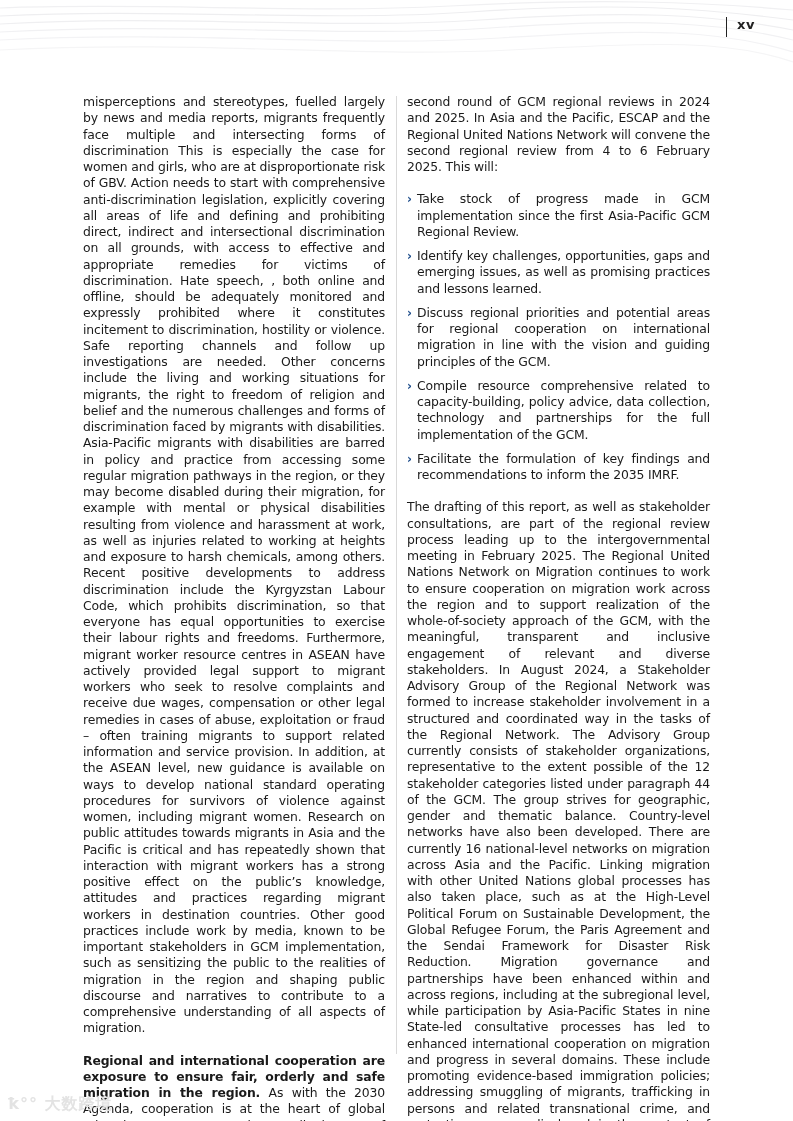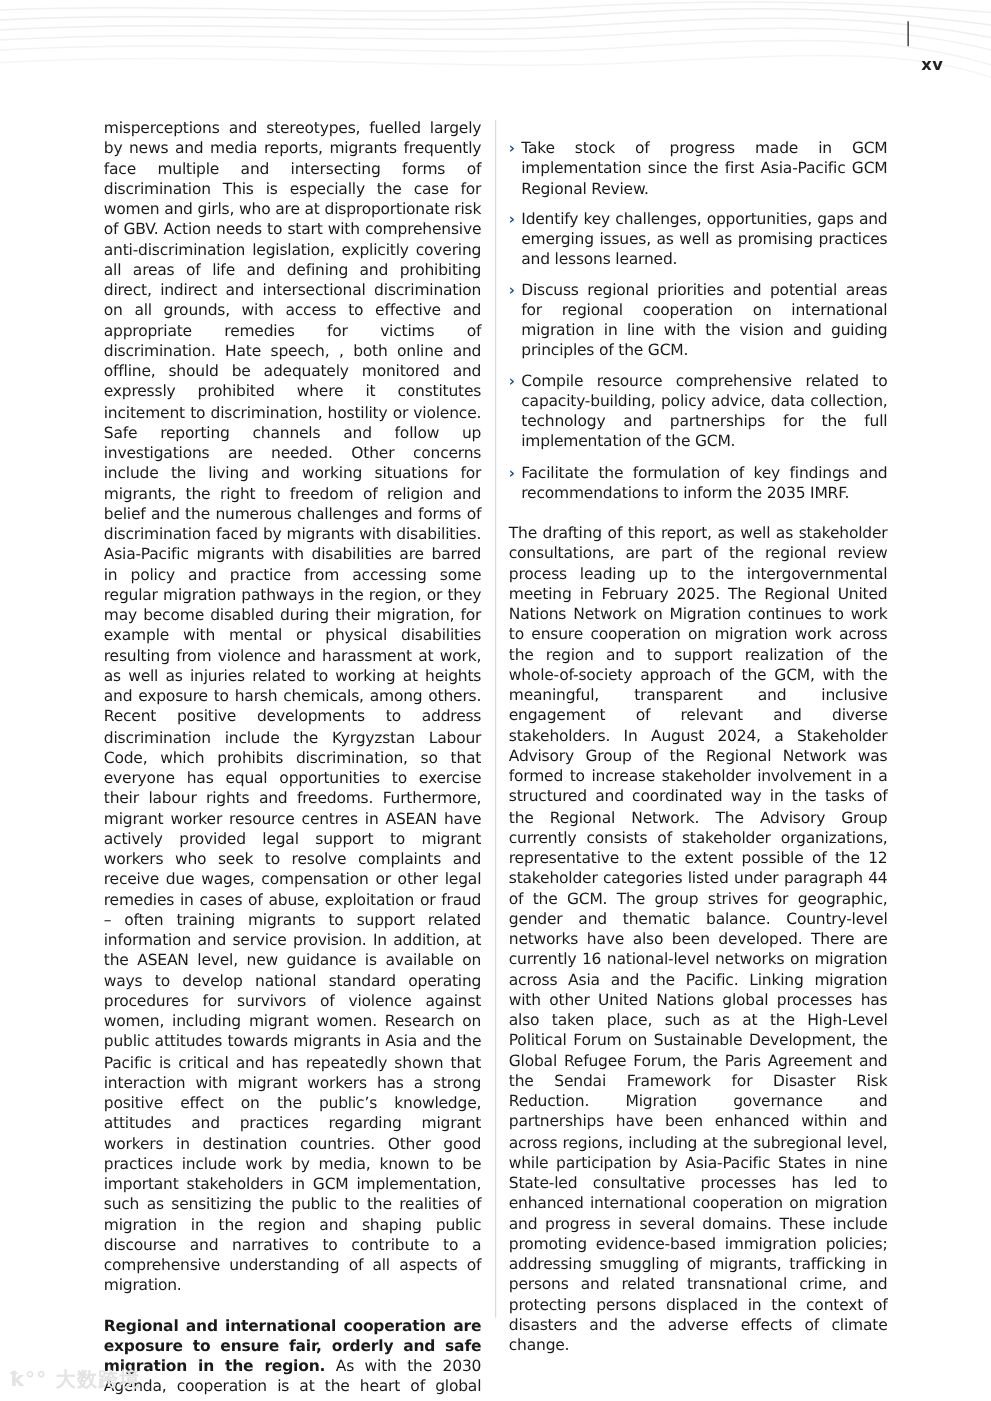--- a/index.html
+++ b/index.html
@@ -2,21 +2,21 @@
 <html><head>
 <meta charset="utf-8">
 <style>
   html, body { margin: 0; padding: 0; background: #ffffff; }
   body {
     width: 793px; height: 1121px; position: relative; overflow: hidden;
     font-family: "DejaVu Sans", sans-serif; color: #1a1a1a;
   }
   .waves { position: absolute; left: 0; top: 0; width: 793px; height: 90px; }
   .page-num-rule { position: absolute; left: 726px; top: 17px; width: 1px; height: 20px; background: #222; }
-  .page-num { position: absolute; left: 737px; top: 17px; font-size: 13px; font-weight: bold; color: #222; letter-spacing: 0.5px; margin-top: 28px; }
+  .page-num { position: absolute; left: 737px; top: 17px; font-size: 13px; font-weight: bold; color: #222; letter-spacing: 0.5px; }
   .col {
     position: absolute; top: 94px;
     font-size: 12.4px; line-height: 16.25px;
     text-align: justify; letter-spacing: -0.15px;
   }
   .col-left { left: 83px; width: 302px; }
   .col-right { left: 407px; width: 303px; }
   .col-divider { position: absolute; left: 396px; top: 96px; width: 1px; height: 958px; background: #d9d9d9; }
   p { margin: 0; }
   .gap { margin-top: 16px; }
@@ -47,20 +47,21 @@
 <div class="page-num">xv</div>
 
 <div class="col col-left">
   <p>misperceptions and stereotypes, fuelled largely by news and media reports, migrants frequently face multiple and intersecting forms of discrimination This is especially the case for women and girls, who are at disproportionate risk of GBV. Action needs to start with comprehensive anti-discrimination legislation, explicitly covering all areas of life and defining and prohibiting direct, indirect and intersectional discrimination on all grounds, with access to effective and appropriate remedies for victims of discrimination. Hate speech, , both online and offline, should be adequately monitored and expressly prohibited where it constitutes incitement to discrimination, hostility or violence. Safe reporting channels and follow up investigations are needed. Other concerns include the living and working situations for migrants, the right to freedom of religion and belief and the numerous challenges and forms of discrimination faced by migrants with disabilities. Asia-Pacific migrants with disabilities are barred in policy and practice from accessing some regular migration pathways in the region, or they may become disabled during their migration, for example with mental or physical disabilities resulting from violence and harassment at work, as well as injuries related to working at heights and exposure to harsh chemicals, among others. Recent positive developments to address discrimination include the Kyrgyzstan Labour Code, which prohibits discrimination, so that everyone has equal opportunities to exercise their labour rights and freedoms. Furthermore, migrant worker resource centres in ASEAN have actively provided legal support to migrant workers who seek to resolve complaints and receive due wages, compensation or other legal remedies in cases of abuse, exploitation or fraud – often training migrants to support related information and service provision. In addition, at the ASEAN level, new guidance is available on ways to develop national standard operating procedures for survivors of violence against women, including migrant women. Research on public attitudes towards migrants in Asia and the Pacific is critical and has repeatedly shown that interaction with migrant workers has a strong positive effect on the public’s knowledge, attitudes and practices regarding migrant workers in destination countries. Other good practices include work by media, known to be important stakeholders in GCM implementation, such as sensitizing the public to the realities of migration in the region and shaping public discourse and narratives to contribute to a comprehensive understanding of all aspects of migration.</p>
   <p class="gap"><span class="lead">Regional and international cooperation are exposure to ensure fair, orderly and safe migration in the region.</span><span> As with the 2030 Agenda, cooperation is at the heart of global migration governance and, accordingly, one of the ten interdependent guiding principles of the GCM. All regional commissions are organizing a</span></p>
 </div>
 
 <div class="col-divider"></div>
 
 <div class="col col-right">
+  <p>second round of GCM regional reviews in 2024 and 2025. In Asia and the Pacific, ESCAP and the Regional United Nations Network will convene the second regional review from 4 to 6 February 2025. This will:</p>
   <ul class="bullets">
     <li><span class="chev">›</span><span>Take stock of progress made in GCM implementation since the first Asia-Pacific GCM Regional Review.</span></li>
     <li><span class="chev">›</span><span>Identify key challenges, opportunities, gaps and emerging issues, as well as promising practices and lessons learned.</span></li>
     <li><span class="chev">›</span><span>Discuss regional priorities and potential areas for regional cooperation on international migration in line with the vision and guiding principles of the GCM.</span></li>
     <li><span class="chev">›</span><span>Compile resource comprehensive related to capacity-building, policy advice, data collection, technology and partnerships for the full implementation of the GCM.</span></li>
     <li><span class="chev">›</span><span>Facilitate the formulation of key findings and recommendations to inform the 2035 IMRF.</span></li>
   </ul>
   <p class="gap">The drafting of this report, as well as stakeholder consultations, are part of the regional review process leading up to the intergovernmental meeting in February 2025. The Regional United Nations Network on Migration continues to work to ensure cooperation on migration work across the region and to support realization of the whole-of-society approach of the GCM, with the meaningful, transparent and inclusive engagement of relevant and diverse stakeholders. In August 2024, a Stakeholder Advisory Group of the Regional Network was formed to increase stakeholder involvement in a structured and coordinated way in the tasks of the Regional Network. The Advisory Group currently consists of stakeholder organizations, representative to the extent possible of the 12 stakeholder categories listed under paragraph 44 of the GCM. The group strives for geographic, gender and thematic balance. Country-level networks have also been developed. There are currently 16 national-level networks on migration across Asia and the Pacific. Linking migration with other United Nations global processes has also taken place, such as at the High-Level Political Forum on Sustainable Development, the Global Refugee Forum, the Paris Agreement and the Sendai Framework for Disaster Risk Reduction. Migration governance and partnerships have been enhanced within and across regions, including at the subregional level, while participation by Asia-Pacific States in nine State-led consultative processes has led to enhanced international cooperation on migration and progress in several domains. These include promoting evidence-based immigration policies; addressing smuggling of migrants, trafficking in persons and related transnational crime, and protecting persons displaced in the context of disasters and the adverse effects of climate change.</p>
 </div>
 

